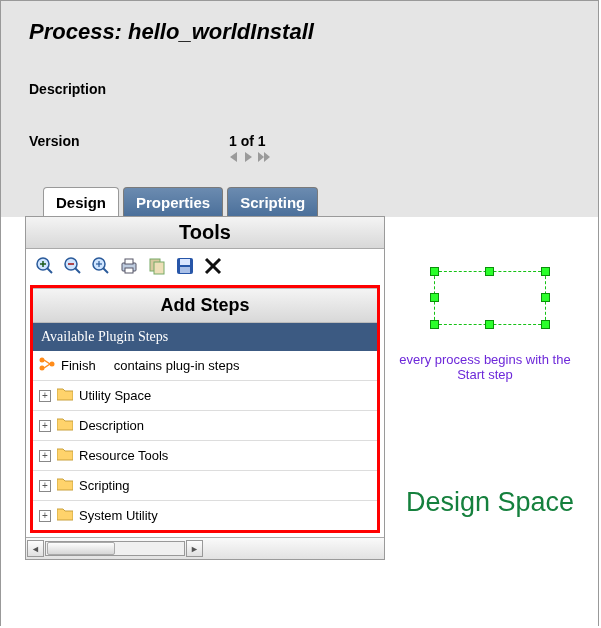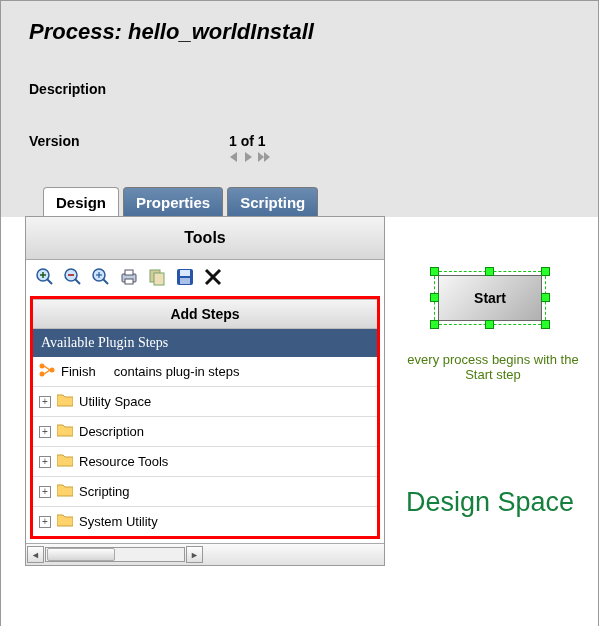--- a/index.html
+++ b/index.html
@@ -55,36 +55,36 @@
   .tools-panel {
     position:absolute; left:24px; top:-1px;
     width:360px;
     border:1px solid #9a9a9a;
     background:#fff;
   }
   .panel-titlebar {
     background: linear-gradient(#f4f4f4,#d8d8d8);
     border-bottom:1px solid #aaa;
     text-align:center; font-weight:bold;
-    font-size:16px; padding:12px 0;
+    font-size:20px; padding:4px 0;
   }
   .toolbar {
     display:flex; gap:6px; padding:6px 8px;
     align-items:center;
   }
   .tool-btn { width:22px; height:22px; cursor:pointer; display:flex; align-items:center; justify-content:center; }
   
   .addsteps-redbox {
     border:3px solid #ff0000;
     margin:2px 4px 4px 4px;
   }
   .addsteps-titlebar {
     background: linear-gradient(#f4f4f4,#d8d8d8);
     border-top:1px solid #bbb; border-bottom:1px solid #bbb;
-    text-align:center; font-weight:bold; font-size:14px;
+    text-align:center; font-weight:bold; font-size:18px;
     padding:6px 0;
   }
   .avail-header {
     background:#3c5a82; color:#fff;
     font-size:14px; padding:6px 8px;font-family:Liberation Serif, serif;
   }
   .tree-row {
     display:flex; align-items:center; gap:6px;
     border-bottom:1px solid #ddd; padding:6px 6px;
     font-size:13px;
@@ -140,22 +140,22 @@
     pointer-events:none;
   }
   .handle {
     position:absolute; width:9px; height:9px;
     background:#2bff2b; border:1px solid #0a900a;
   }
   .h-tl{left:0;top:0;} .h-tm{left:55px;top:0;} .h-tr{right:0;top:0;}
   .h-ml{left:0;top:26px;} .h-mr{right:0;top:26px;}
   .h-bl{left:0;bottom:0;} .h-bm{left:55px;bottom:0;} .h-br{right:0;bottom:0;}
   .start-caption {
-    position:absolute; left:8px; top:135px; width:200px;
-    text-align:center; color:#4d7c0f; font-size:13px;
+    position:absolute; left:0; top:135px; width:200px;
+    text-align:center; color:#6d28d9; font-size:13px;
   }
   .design-space-label {
     position:absolute; left:10px; top:270px; width:190px;
     text-align:center; color:#15803d; font-size:27px;
   }
 </style>
 </head>
 <body>
 
 <div class="frame">
@@ -306,21 +306,20 @@
         <div class="scroll-arrow">◄</div>
         <div class="scroll-track">
           <div class="scroll-thumb"></div>
         </div>
         <div class="scroll-arrow">►</div>
       </div>
     </div>
 
     <div class="canvas">
       <div class="start-node">
-        <div class="start-box">Start</div>
         <div class="sel-border"></div>
         <div class="handle h-tl"></div>
         <div class="handle h-tm"></div>
         <div class="handle h-tr"></div>
         <div class="handle h-ml"></div>
         <div class="handle h-mr"></div>
         <div class="handle h-bl"></div>
         <div class="handle h-bm"></div>
         <div class="handle h-br"></div>
       </div>

